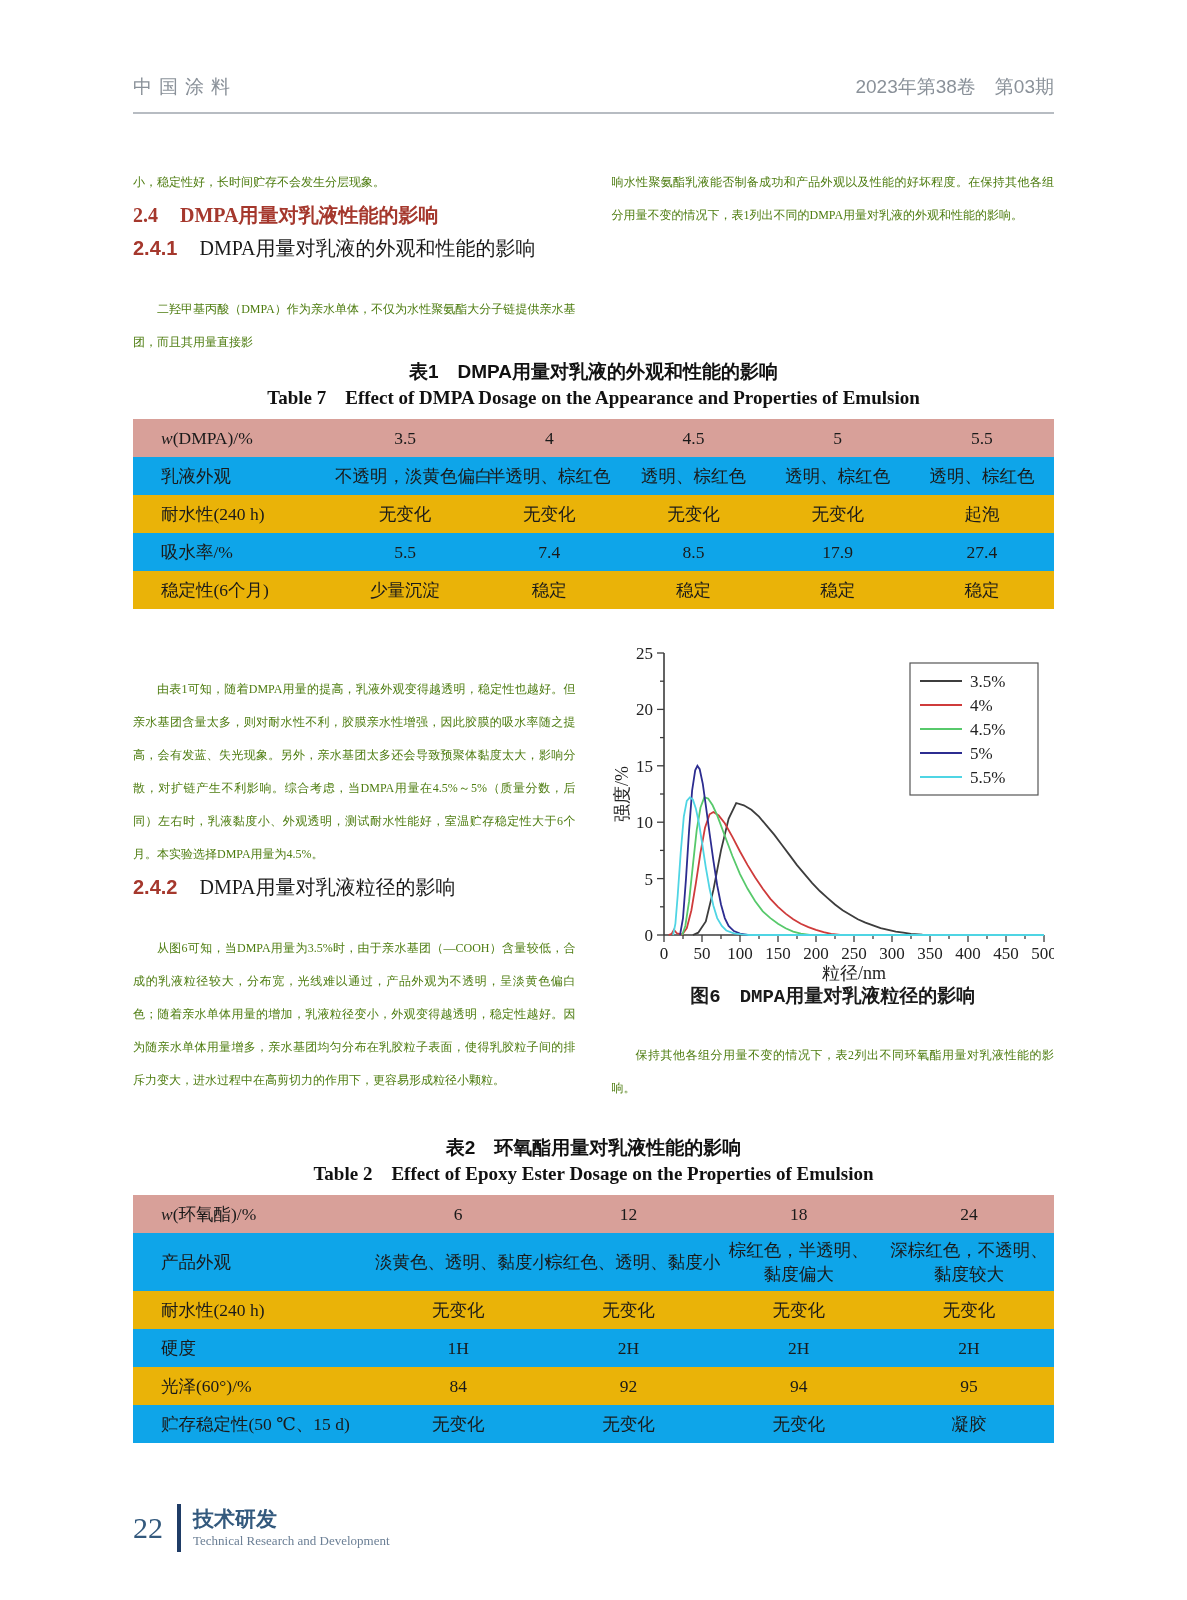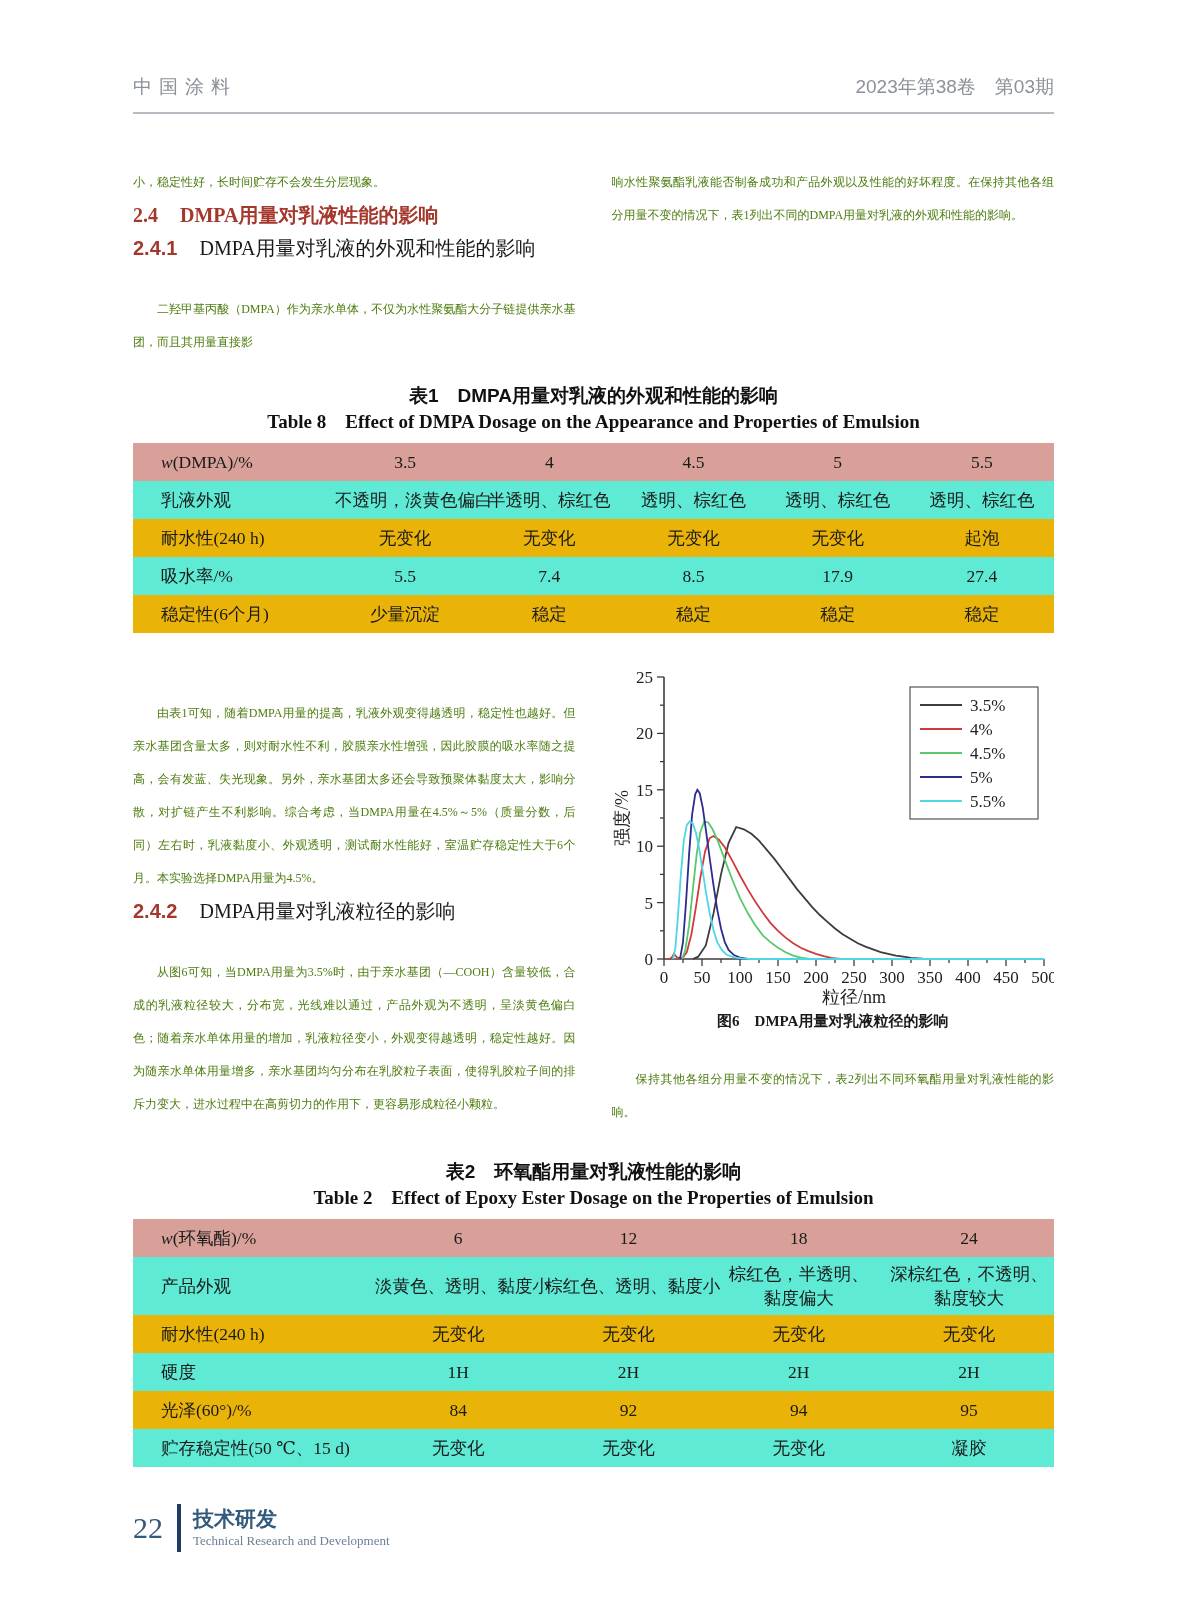--- a/index.html
+++ b/index.html
@@ -26,38 +26,38 @@
   .bt { font-size:12px; line-height:33px; text-align:justify; color:#4d7c0f;margin-top:28px; }
   .ind { text-indent:2em; }
   .sec { font-size:20px; line-height:33px; font-weight:bold;
          font-family:Liberation Serif, serif; color:#a5382d; }
   .sec .num { margin-right:22px; }
   .subsec { font-size:20px; line-height:33px; }
   .subsec .num { color:#a5382d; font-weight:bold; margin-right:22px;
                  font-family:"Liberation Sans","DejaVu Sans",sans-serif; }
   .topblock { margin-top:24px; }
   
-  .tblock { margin-top:24px; }
+  .tblock { }
   .tcap-zh { text-align:center; font-weight:bold; font-size:19px; line-height:26px;
              font-family:"Liberation Sans","DejaVu Sans",sans-serif; color:#111; }
   .tcap-en { text-align:center; font-weight:bold; font-size:19px; line-height:26px;
              font-family:"Liberation Serif","DejaVu Serif",serif; color:#111; margin-bottom:8px;}
   table.dt { width:100%; border-collapse:collapse; table-layout:fixed;
              font-size:17.5px; }
   table.dt td { text-align:center; padding:5px 2px; line-height:24px; white-space:nowrap; }
   table.dt td.c0 { text-align:left; padding-left:28px; white-space:nowrap; }
   table.dt td.wrap { white-space:normal; }
   tr.row-head { background:#d8a099; }
   tr.row-band { background:#eab308; }
-  tr.row-plain { background:#5eead4; }
+  tr.row-plain { background:#0ea5e9; }
   table.dt tr { height:38px; }
   
   .figwrap { display:flex; flex-direction:column; align-items:center; }
-  .fcap-zh { text-align:center; font-weight:bold; font-size:15px; line-height:28px;
-             font-family:Liberation Serif, serif; }
+  .fcap-zh { text-align:center; font-weight:bold; font-size:19px; line-height:28px;
+             font-family:Liberation Mono, monospace; }
   .fcap-en { text-align:center; font-weight:bold; font-size:19px; line-height:28px;
              font-family:"Liberation Serif","DejaVu Serif",serif; }
   .h25 { margin-top:22px; }
   svg text { font-family:"Liberation Serif","DejaVu Serif",serif; fill:#222; }
   .ax { stroke:#3c3c3c; stroke-width:1.6; fill:none; }
   .tk { stroke:#3c3c3c; stroke-width:1.3; }
   .crv { fill:none; stroke-width:1.8; }
   
   .pg-footer { position:absolute; left:133px; bottom:48px; display:flex; align-items:center; }
   .pg-footer .pnum { font-size:30px; color:#33597d; margin-right:14px;
@@ -86,21 +86,21 @@
         <p class="subsec"><span class="num">2.4.1</span><span>DMPA用量对乳液的外观和性能的影响</span></p>
         <p class="bt ind">二羟甲基丙酸（DMPA）作为亲水单体，不仅为水性聚氨酯大分子链提供亲水基团，而且其用量直接影</p>
       </div>
       <div class="col">
         <p class="bt">响水性聚氨酯乳液能否制备成功和产品外观以及性能的好坏程度。在保持其他各组分用量不变的情况下，表1列出不同的DMPA用量对乳液的外观和性能的影响。</p>
       </div>
     </div>
 
     <div class="tblock">
       <div class="tcap-zh">表1　DMPA用量对乳液的外观和性能的影响</div>
-      <div class="tcap-en">Table 8　Effect of DMPA Dosage on the Appearance and Properties of Emulsion</div>
+      <div class="tcap-en">Table 7　Effect of DMPA Dosage on the Appearance and Properties of Emulsion</div>
       <table class="dt">
         <tbody>
             <tr class="row-head">
               <td class="c0" style="width: 200px;"><i>w</i>(DMPA)/%</td>
               <td>3.5</td>
               <td>4</td>
               <td>4.5</td>
               <td>5</td>
               <td>5.5</td>
             </tr>

